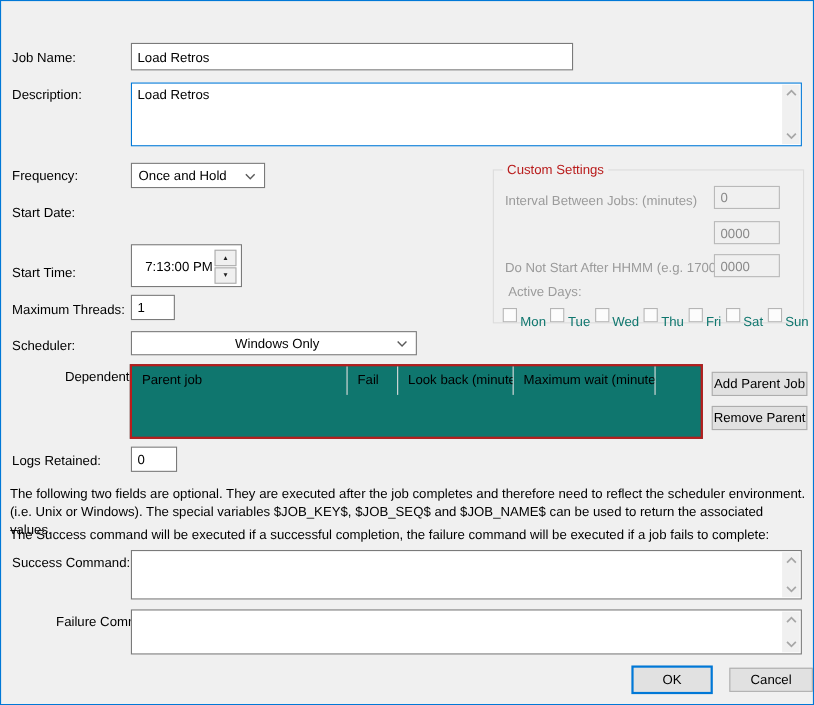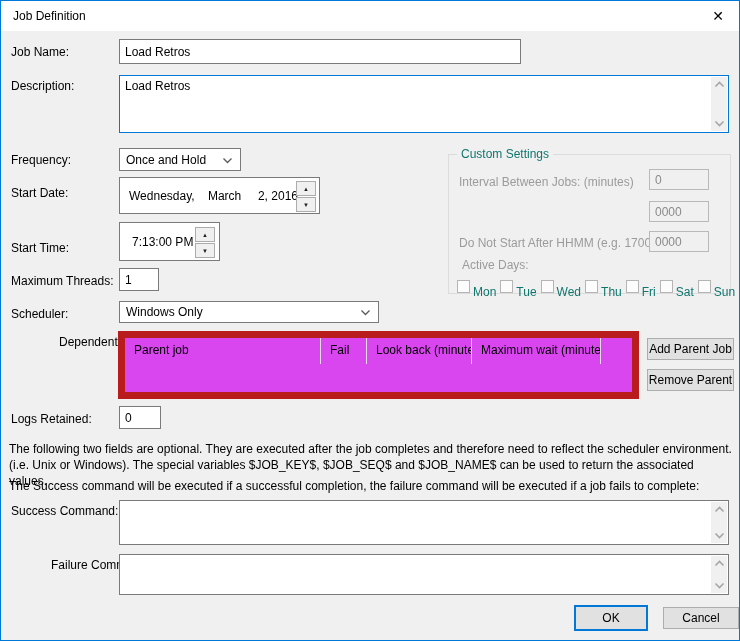--- a/index.html
+++ b/index.html
@@ -49,49 +49,45 @@
   .spinfield { position:absolute; background:#fff; border:1px solid #7a7a7a; }
   .spinfield .val { position:absolute; left:9px; top:50%; transform:translateY(-50%); white-space:nowrap; }
   .spinner { position:absolute; width:20px; display:flex; flex-direction:column; gap:1px; }
   .spinbtn {
     height:15px; background:#f0f0f0; border:1px solid #acacac;
     display:flex; align-items:center; justify-content:center;
     font-size:6px; color:#202020; line-height:1;
   }
   .groupbox { position:absolute; border:1px solid #dcdcdc; }
   .groupbox .legend {
-    position:absolute; left:8px; top:-8px; background:#f0f0f0; padding:0 4px; color:#0f766e;
+    position:absolute; left:8px; top:-8px; background:#f0f0f0; padding:0 4px; color:#b91c1c;
   }
   .dis { color:#9b9b9b; }
   input.win.disabled { background:#f0f0f0; border-color:#b9b9b9; color:#8a8a8a; }
   .days-row { position:absolute; display:flex; align-items:center; }
   .day { display:flex; align-items:center; margin-right:4px; }
   .day .cb { width:13px; height:13px; background:#fcfcfc; border:1px solid #b5b5b5; display:inline-block; }
   .day .dl { color:#0f766e; margin-left:3px;margin-top:12px; }
-  .listview { position:absolute; background:#d946ef; border:7px solid #b91c1c; overflow:hidden; }
+  .listview { position:absolute; background:#0f766e; border:2px solid #b91c1c; overflow:hidden; }
   .lv-header { display:flex; height:26px; }
   .lv-col { padding:5px 0 0 9px; border-right:1px solid #dedede; white-space:nowrap; overflow:hidden; }
   .btn {
     position:absolute; background:#e1e1e1; border:1px solid #adadad;
     font-family:"Liberation Sans", sans-serif; font-size:12px; color:#000;
     display:flex; align-items:center; justify-content:center; cursor:default;
   }
   .btn.default { border:2px solid #0078d7; }
   .note { position:absolute; line-height:16px; }
   .chev svg, .chev { display:block; }
 </style>
 </head>
 <body>
 
 <div class="dialog">
 
-  <div class="titlebar">
-    <div class="title-text">Job Definition</div>
-    <div class="close-btn">✕</div>
-  </div>
 
   <div class="lbl" style="top:44px;">Job Name:</div>
   <input class="win" style="left: 118px; top: 38px; width: 402px; height: 25px;" value="Load Retros">
 
   <div class="lbl" style="top:78px;">Description:</div>
   <div class="multibox focused" style="left:118px; top:74px; width:610px; height:58px;">
     <div class="content">Load Retros</div>
     <div class="vscroll">
       <span class="chev">
           <svg width="11" height="7">
@@ -110,27 +106,20 @@
   <div class="combo" style="left:118px; top:147px; width:122px; height:23px;">
     <span>Once and Hold</span>
     <span class="chev">
         <svg width="11" height="7">
           <polyline points="1.5,1.5 5.5,5.5 9.5,1.5" fill="none" stroke="#5a5a5a" stroke-width="1.3"></polyline>
         </svg>
       </span>
   </div>
 
   <div class="lbl" style="top:185px;">Start Date:</div>
-  <div class="spinfield" style="left:118px; top:176px; width:201px; height:37px;">
-    <span class="val">Wednesday,&nbsp;&nbsp;&nbsp; March&nbsp;&nbsp;&nbsp;&nbsp; 2, 2016</span>
-    <div class="spinner" style="right:3px; top:3px;">
-      <div class="spinbtn">▲</div>
-      <div class="spinbtn">▼</div>
-    </div>
-  </div>
 
   <div class="lbl" style="top:240px;">Start Time:</div>
   <div class="spinfield" style="left:118px; top:221px; width:101px; height:39px;">
     <span class="val" style="left:12px;">7:13:00 PM</span>
     <div class="spinner" style="right:4px; top:4px;">
       <div class="spinbtn">▲</div>
       <div class="spinbtn">▼</div>
     </div>
   </div>
 
@@ -175,21 +164,21 @@
           <span class="dl">Sat</span>
         </span>
         <span class="day">
           <span class="cb"></span>
           <span class="dl">Sun</span>
         </span>
       </div>
   </div>
 
   <div class="lbl" style="top:306px;">Scheduler:</div>
-  <div class="combo" style="left:118px; top:300px; width:260px; height:22px;">
+  <div class="combo" style="left:118px; top:300px; width:260px; height:22px;justify-content:center;">
     <span>Windows Only</span>
     <span class="chev">
         <svg width="11" height="7">
           <polyline points="1.5,1.5 5.5,5.5 9.5,1.5" fill="none" stroke="#5a5a5a" stroke-width="1.3"></polyline>
         </svg>
       </span>
   </div>
 
   <div class="lbl" style="top:334px;margin-left:48px;">Dependent On:</div>
   <div class="listview" style="left:117px; top:330px; width:521px; height:68px;">

